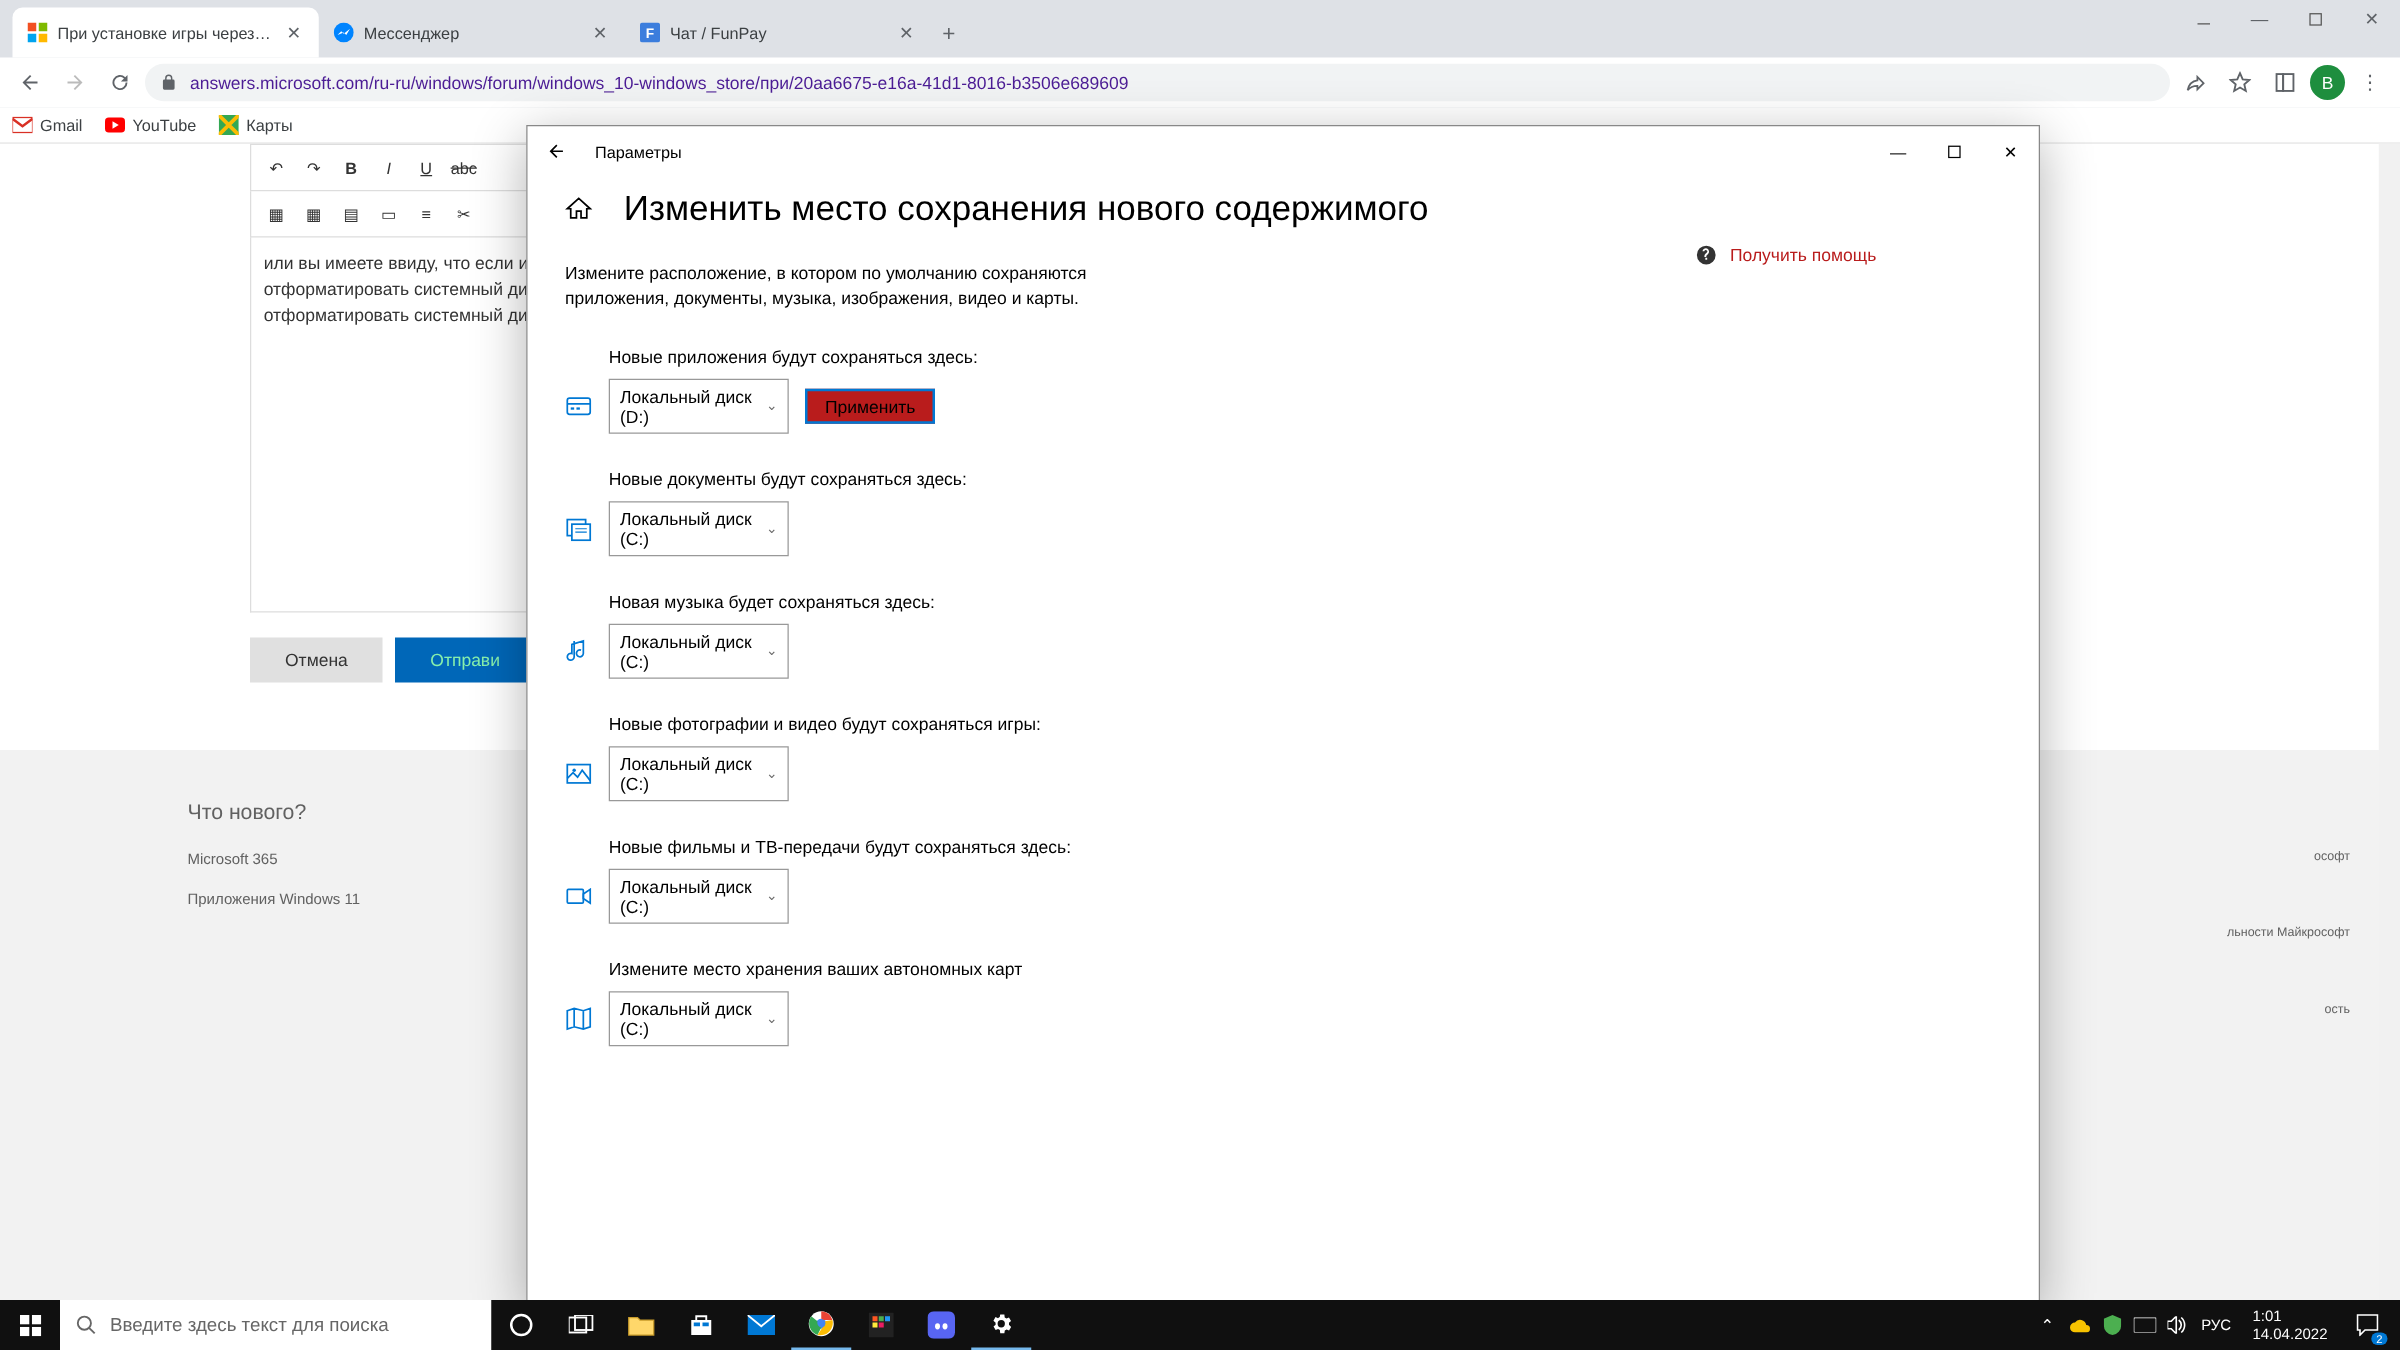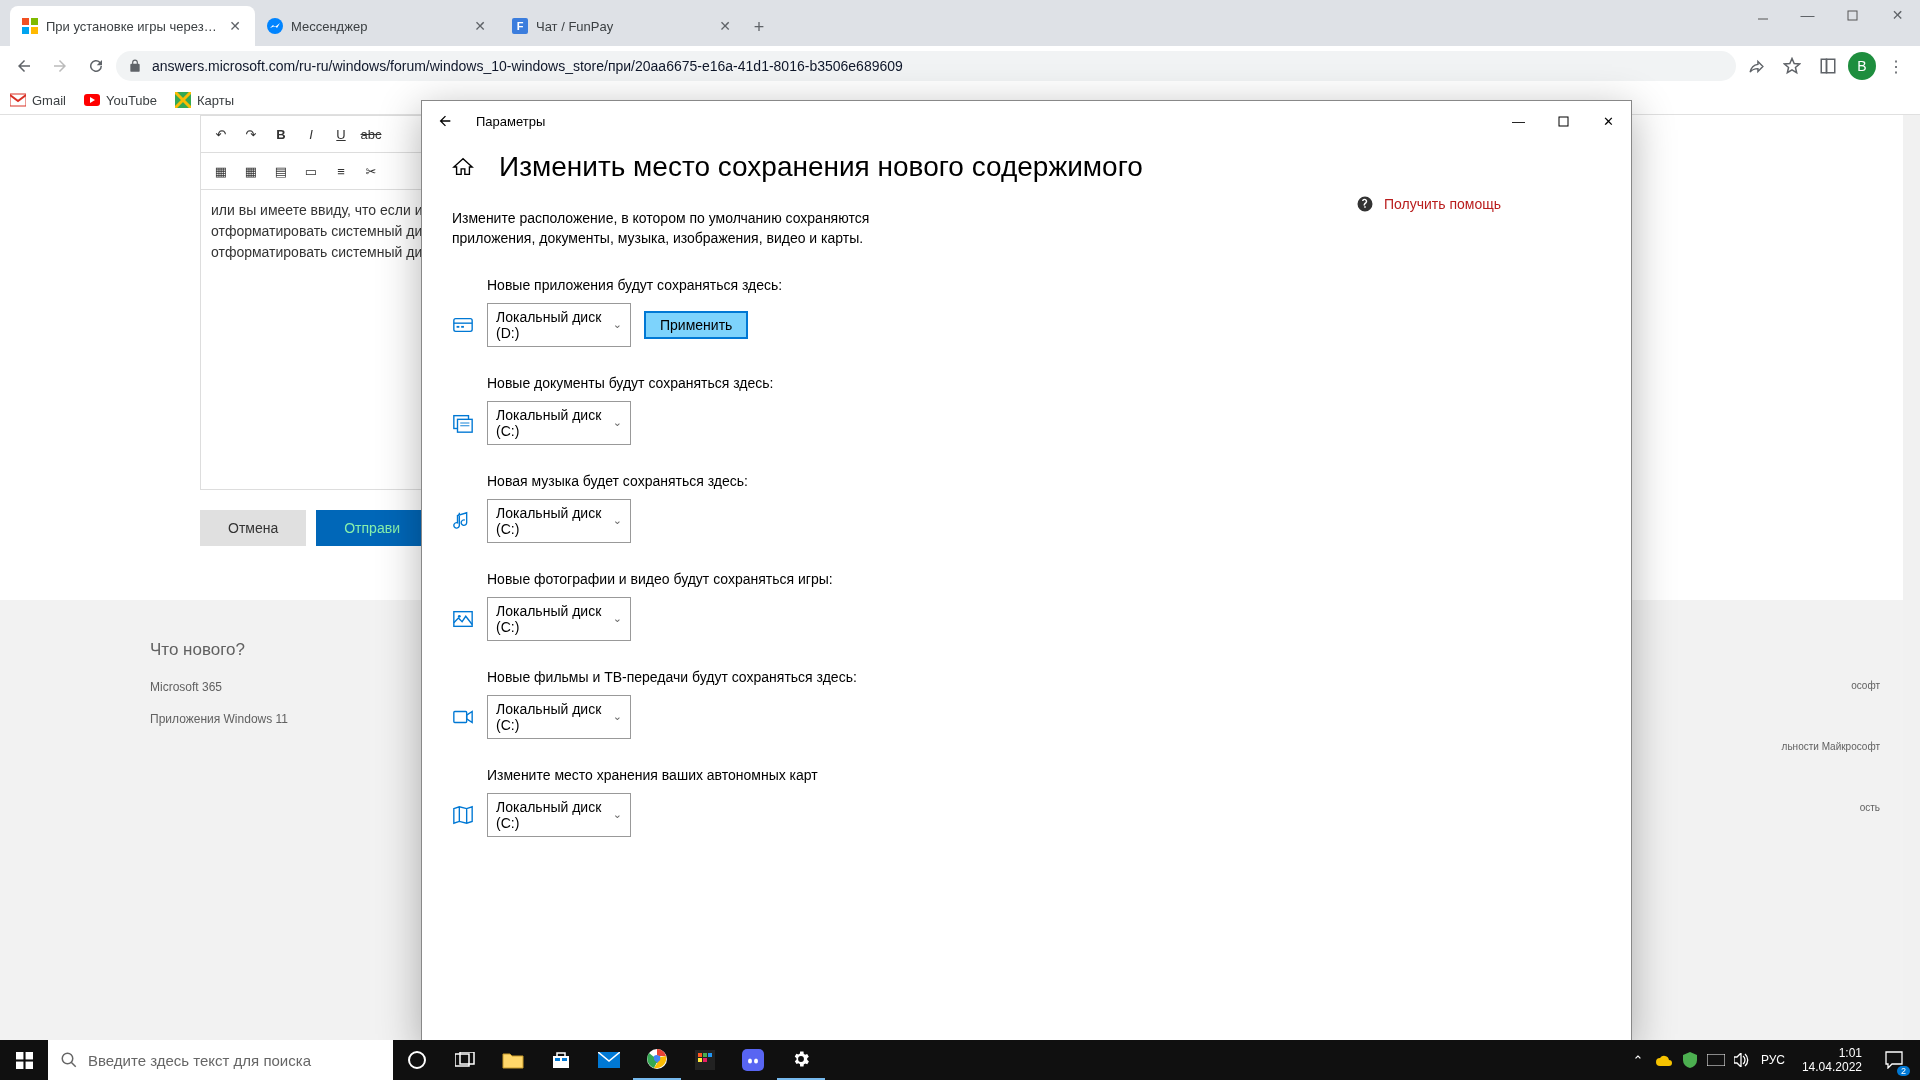--- a/index.html
+++ b/index.html
@@ -14,21 +14,21 @@
 .tab-title { white-space: nowrap; overflow: hidden; text-overflow: ellipsis; flex: 1; }
 .tab-close { width: 16px; height: 16px; display: flex; align-items: center; justify-content: center; font-size: 14px; color: #5f6368; }
 .new-tab { width: 28px; height: 28px; display: flex; align-items: center; justify-content: center; font-size: 18px; color: #5f6368; margin-top: 8px; }
 .window-controls { position: absolute; top: 0; right: 0; display: flex; height: 40px; }
 .window-btn { width: 45px; height: 30px; display: flex; align-items: center; justify-content: center; color: #5f6368; font-size: 14px; }
 
 .nav-bar { display: flex; align-items: center; height: 40px; background: #fff; padding: 0 8px; gap: 4px; }
 .nav-btn { width: 32px; height: 32px; display: flex; align-items: center; justify-content: center; color: #5f6368; border-radius: 50%; }
 .nav-btn.disabled { color: #bbb; }
 .address-bar { flex: 1; background: #f1f3f4; border-radius: 16px; height: 30px; display: flex; align-items: center; padding: 0 12px; gap: 10px; font-size: 14px; color: #5f6368; }
-.url { color: #0f172a; flex:1; }
+.url { color: #4c1d95; flex:1; }
 .nav-right { display: flex; gap: 4px; align-items: center; }
 .avatar { width: 28px; height: 28px; border-radius: 50%; background: #1e8e3e; color: #fff; display: flex; align-items: center; justify-content: center; font-size: 14px; }
 
 .bookmarks-bar { display: flex; align-items: center; height: 29px; background: #fff; padding: 0 10px; gap: 18px; border-bottom: 1px solid #e0e0e0; text-align: center; }
 .bookmark { display: flex; align-items: center; gap: 6px; font-size: 13px; color: #3c4043; }
 .bm-icon { width: 16px; height: 16px; }
 
 
 .page-content { position: absolute; top: 115px; left: 0; right: 0; bottom: 40px; background: #fff; }
 .editor-area { position: absolute; left: 200px; top: 0; width: 900px; }
@@ -59,31 +59,31 @@
 .sw-page-title { font-size: 28px; font-weight: 400; color: #000; }
 .sw-desc { font-size: 14px; color: #000; max-width: 430px; line-height: 1.45; margin-bottom: 28px; }
 .sw-help { position: absolute; right: 130px; top: 54px; display: flex; align-items: center; gap: 10px; color: #b91c1c; font-size: 14px; }
 
 .setting-block { margin-bottom: 28px; }
 .setting-label { font-size: 14px; color: #000; margin-bottom: 10px; margin-left: 35px; }
 .setting-row { display: flex; align-items: center; gap: 13px; }
 .setting-icon { width: 22px; height: 22px; color: #0078d4; flex-shrink: 0; }
 .dropdown { border: 1px solid #999; padding: 5px 8px; width: 144px; display: flex; align-items: center; justify-content: space-between; font-size: 14px; background: #fff; }
 .dropdown .chev { color: #666; font-size: 11px; }
-.apply-btn { border: 2px solid #0078d4; background: #7dd3fc; padding: 4px 14px; font-size: 14px; }
+.apply-btn { border: 2px solid #0078d4; background: #b91c1c; padding: 4px 14px; font-size: 14px; }
 
 
 .taskbar { position: absolute; left: 0; right: 0; bottom: 0; height: 40px; background: #101010; display: flex; align-items: center; color: #fff; }
 .start-btn { width: 48px; height: 40px; display: flex; align-items: center; justify-content: center; }
 .search-box { background: #fff; color: #666; height: 40px; width: 345px; display: flex; align-items: center; padding: 0 12px; gap: 10px; font-size: 15px; }
 .task-icon { width: 48px; height: 40px; display: flex; align-items: center; justify-content: center; }
 .task-icon.active { border-bottom: 2px solid #76b9ed; }
 .tray { margin-left: auto; display: flex; align-items: center; gap: 2px; padding-right: 6px; }
 .tray-icon { width: 24px; height: 40px; display: flex; align-items: center; justify-content: center; font-size: 13px; }
-.tray-clock { padding: 0 10px; text-align: right; font-size: 12px; line-height: 1.2; }
+.tray-clock { padding: 0 10px; text-align: left; font-size: 12px; line-height: 1.2; }
 .tray-notif { width: 40px; height: 40px; display: flex; align-items: center; justify-content: center; position: relative; }
 .badge { position: absolute; bottom: 4px; right: 4px; background: #0078d4; color: #fff; font-size: 9px; border-radius: 8px; padding: 0 4px; }
 
 svg { display: block; }
 .scrollbar-stub { position: absolute; right: 0; top: 115px; bottom: 40px; width: 17px; background: #f1f1f1; }
 .scrollbar-stub:before { content:''; position:absolute; top:0; left:0; right:0; height:17px; display:flex; align-items:center; justify-content:center; }
 </style>
 </head>
 <body>
 

